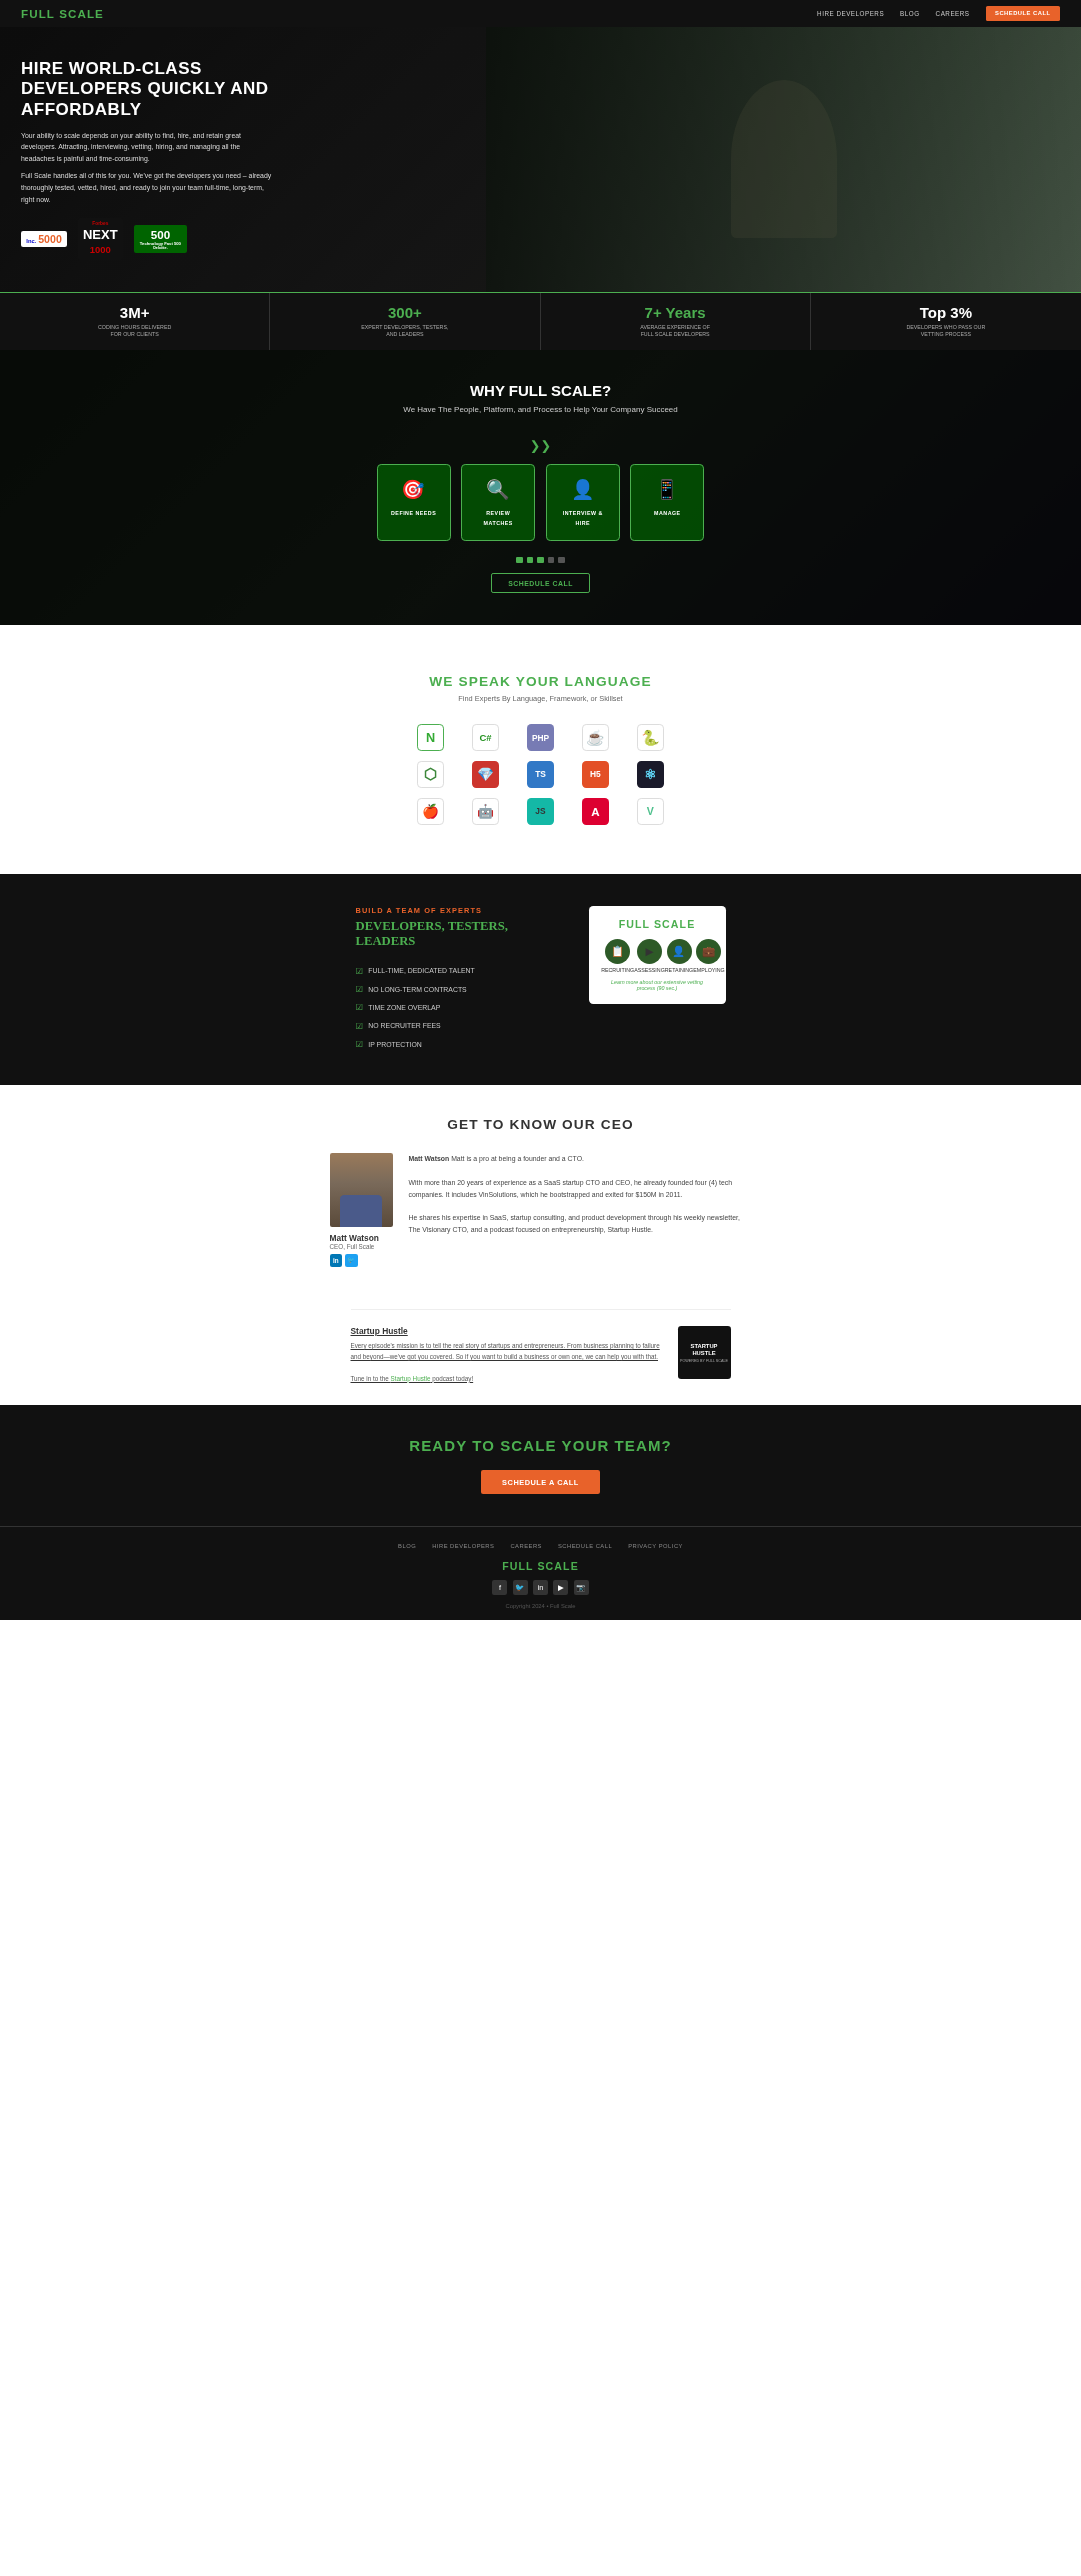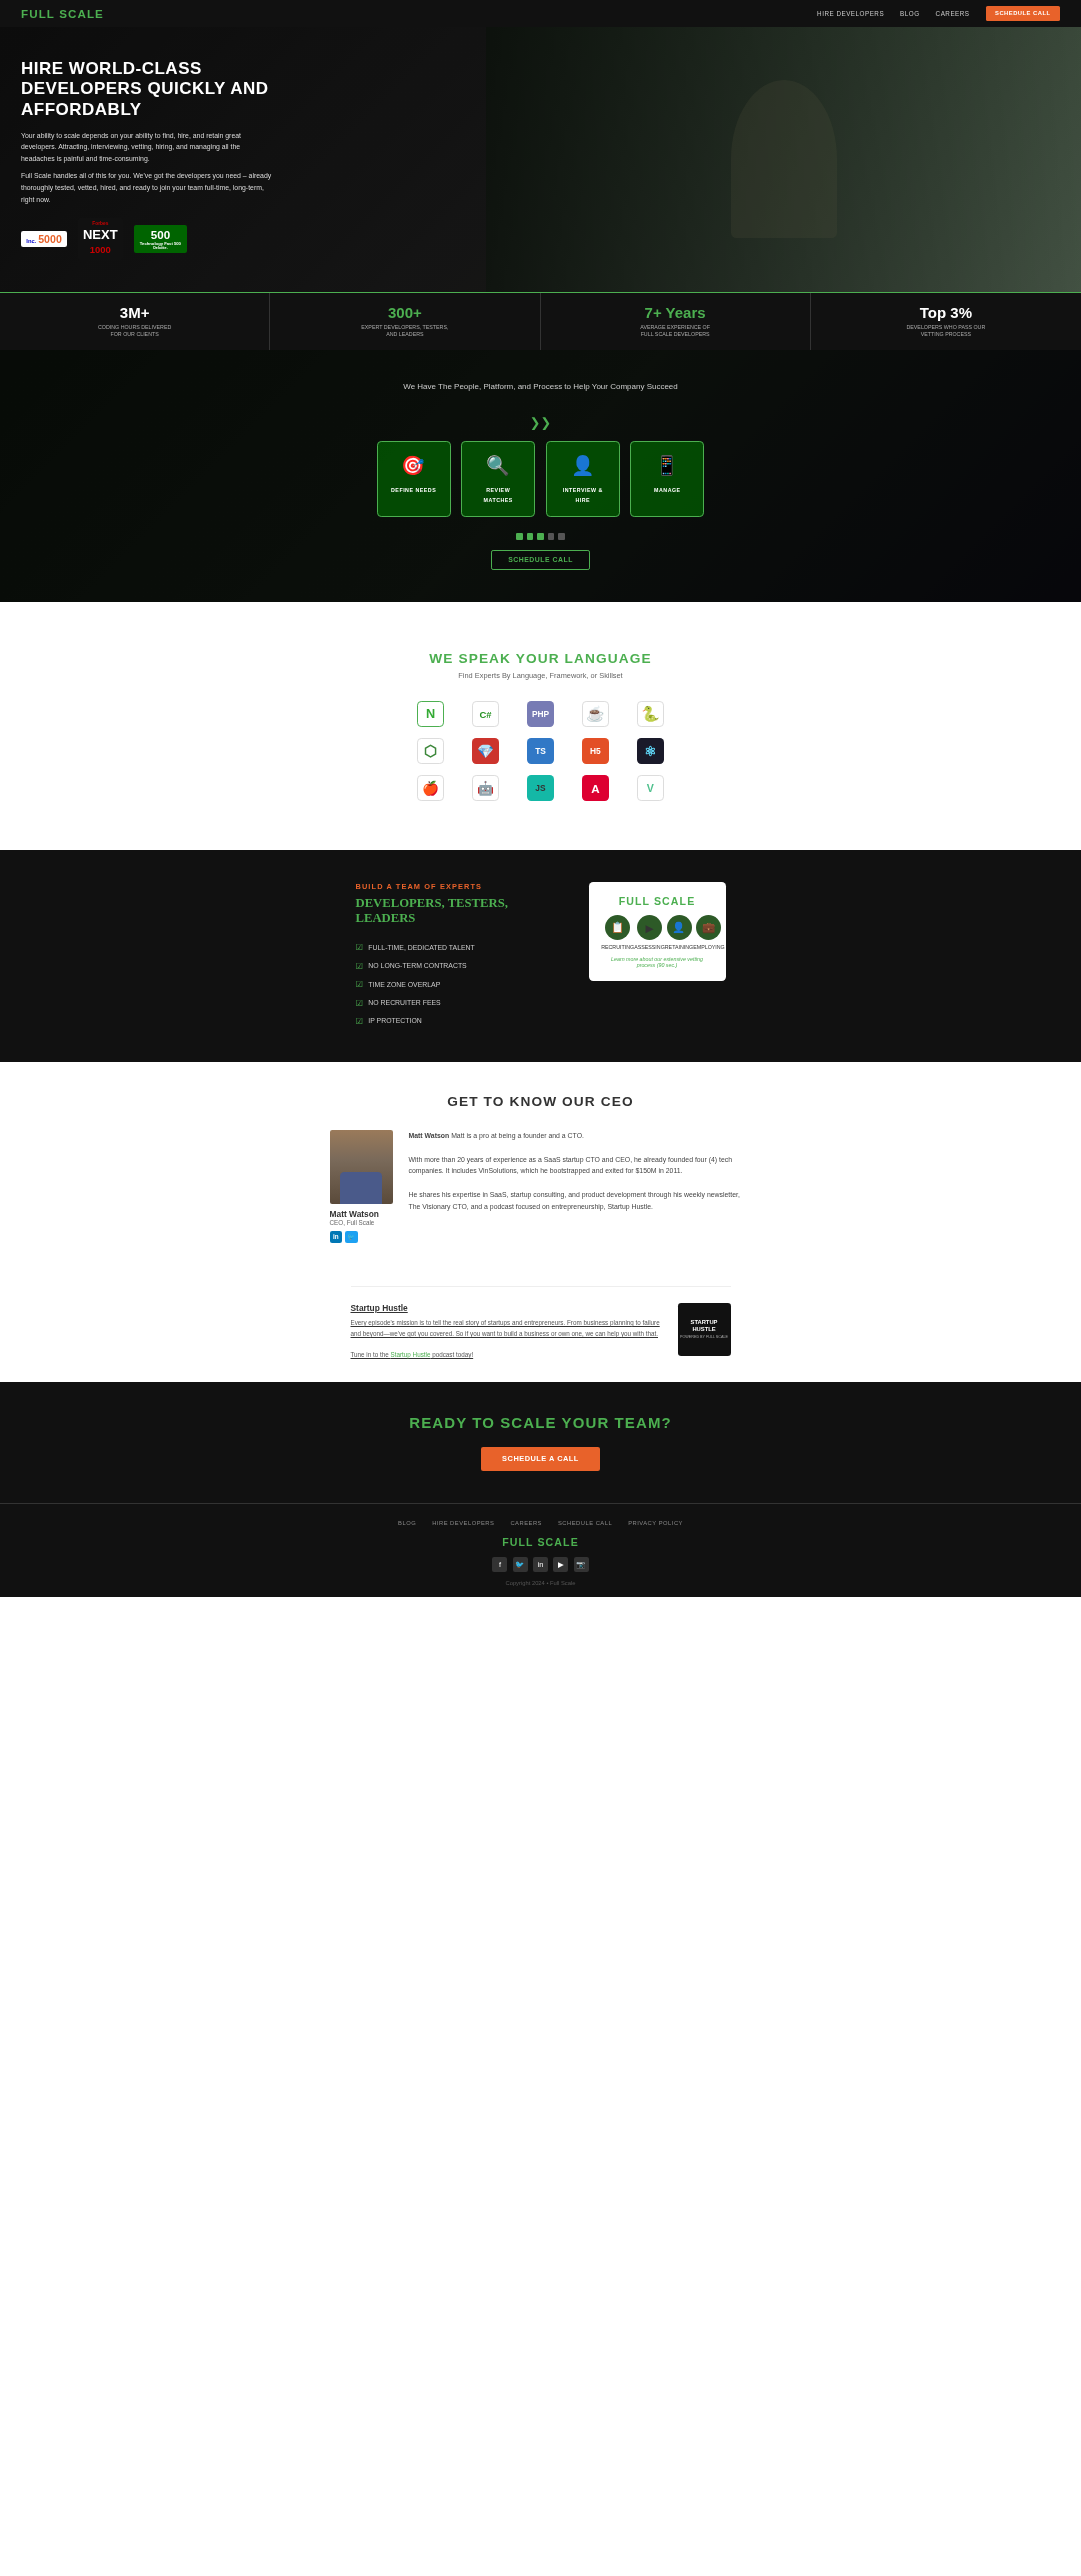--- a/index.html
+++ b/index.html
@@ -563,20 +563,21 @@
     <span class="stat-number green">7+ Years</span>
     <div class="stat-label">Average Experience Of<br>Full Scale Developers</div>
   </div>
   <div class="stat-item">
     <span class="stat-number">Top 3%</span>
     <div class="stat-label">Developers Who Pass Our<br>Vetting Process</div>
   </div>
 </div>
 
 <section class="why-section">
+  <h2>WHY FULL SCALE?</h2>
   <p class="subtitle">We Have The People, Platform, and Process to Help Your Company Succeed</p>
   <div class="arrow-icon">❯❯</div>
   <div class="process-steps">
     <div class="process-step">
       <span class="step-icon">🎯</span>
       <span class="step-label">DEFINE NEEDS</span>
     </div>
     <div class="process-step">
       <span class="step-icon">🔍</span>
       <span class="step-label">REVIEW MATCHES</span>

